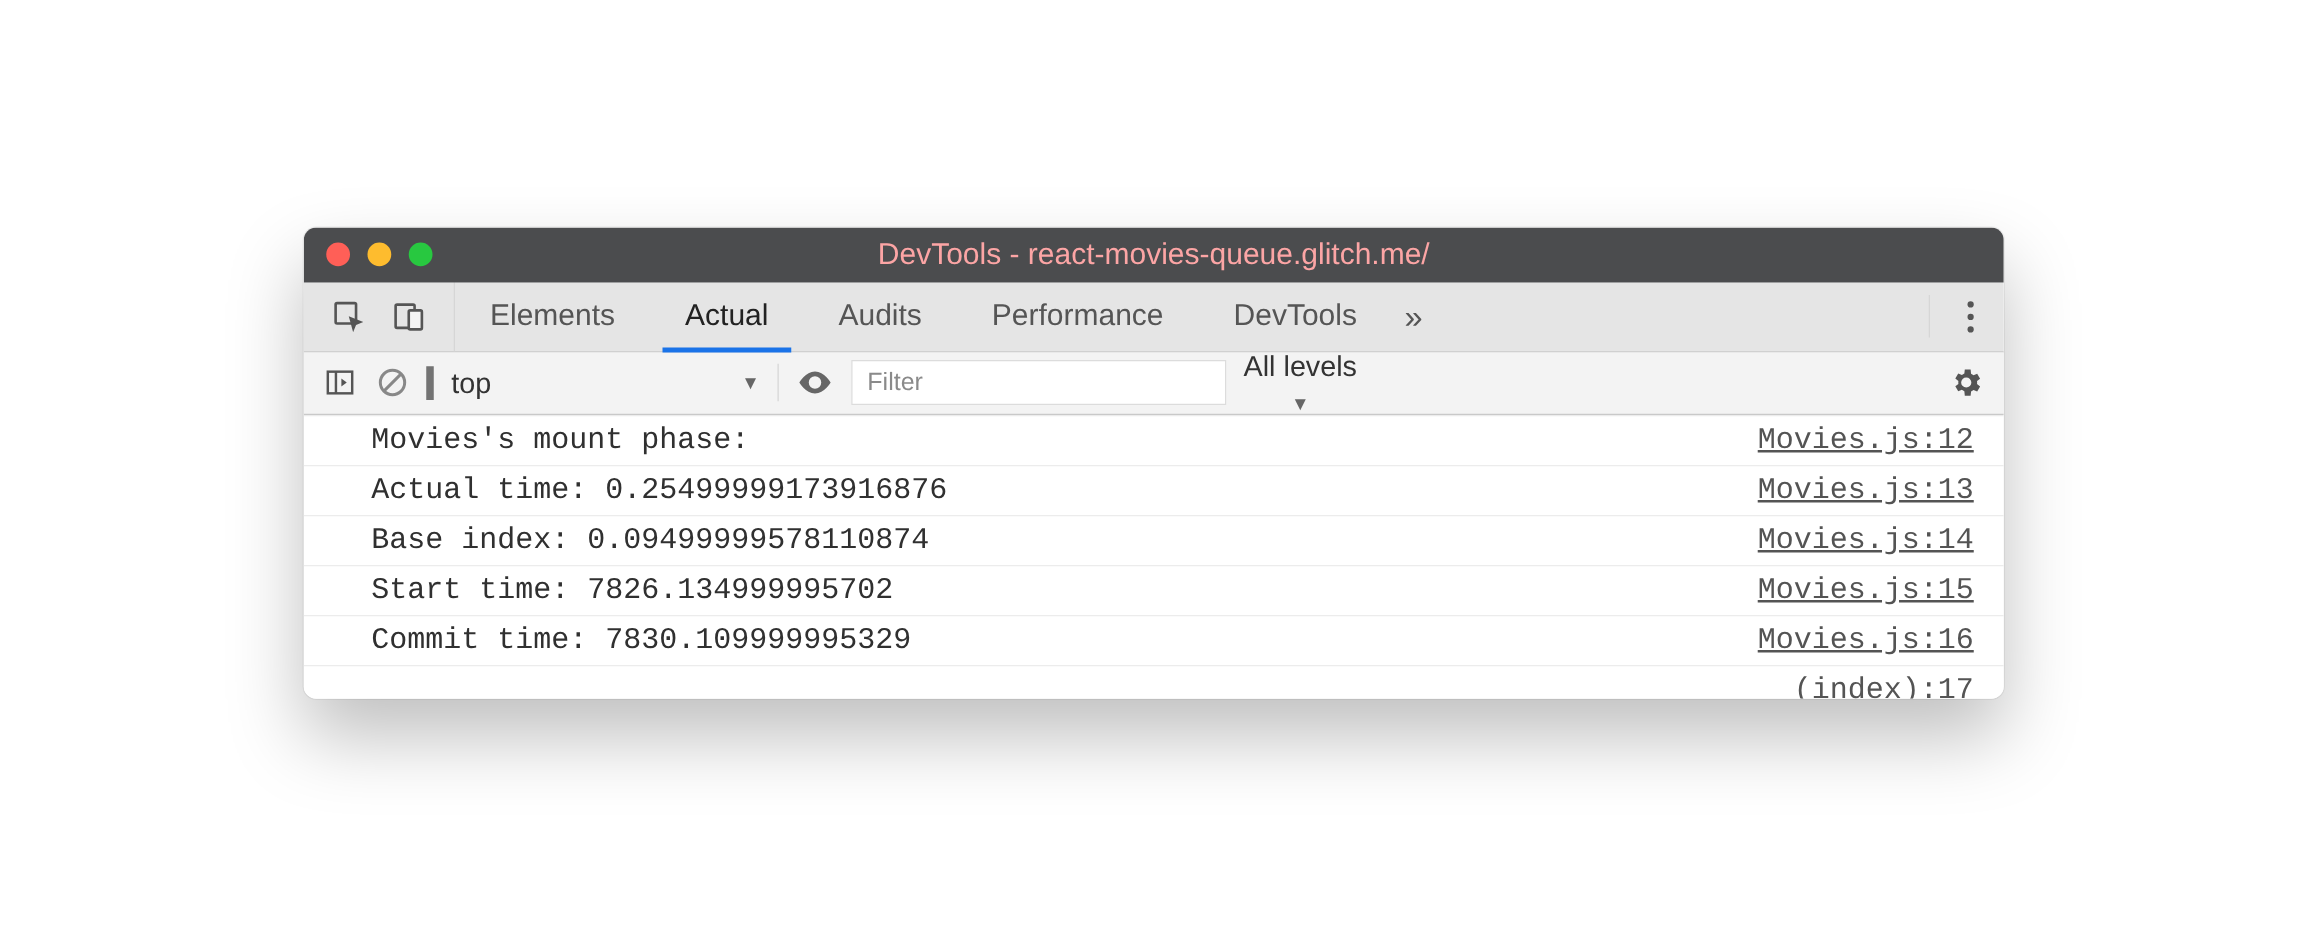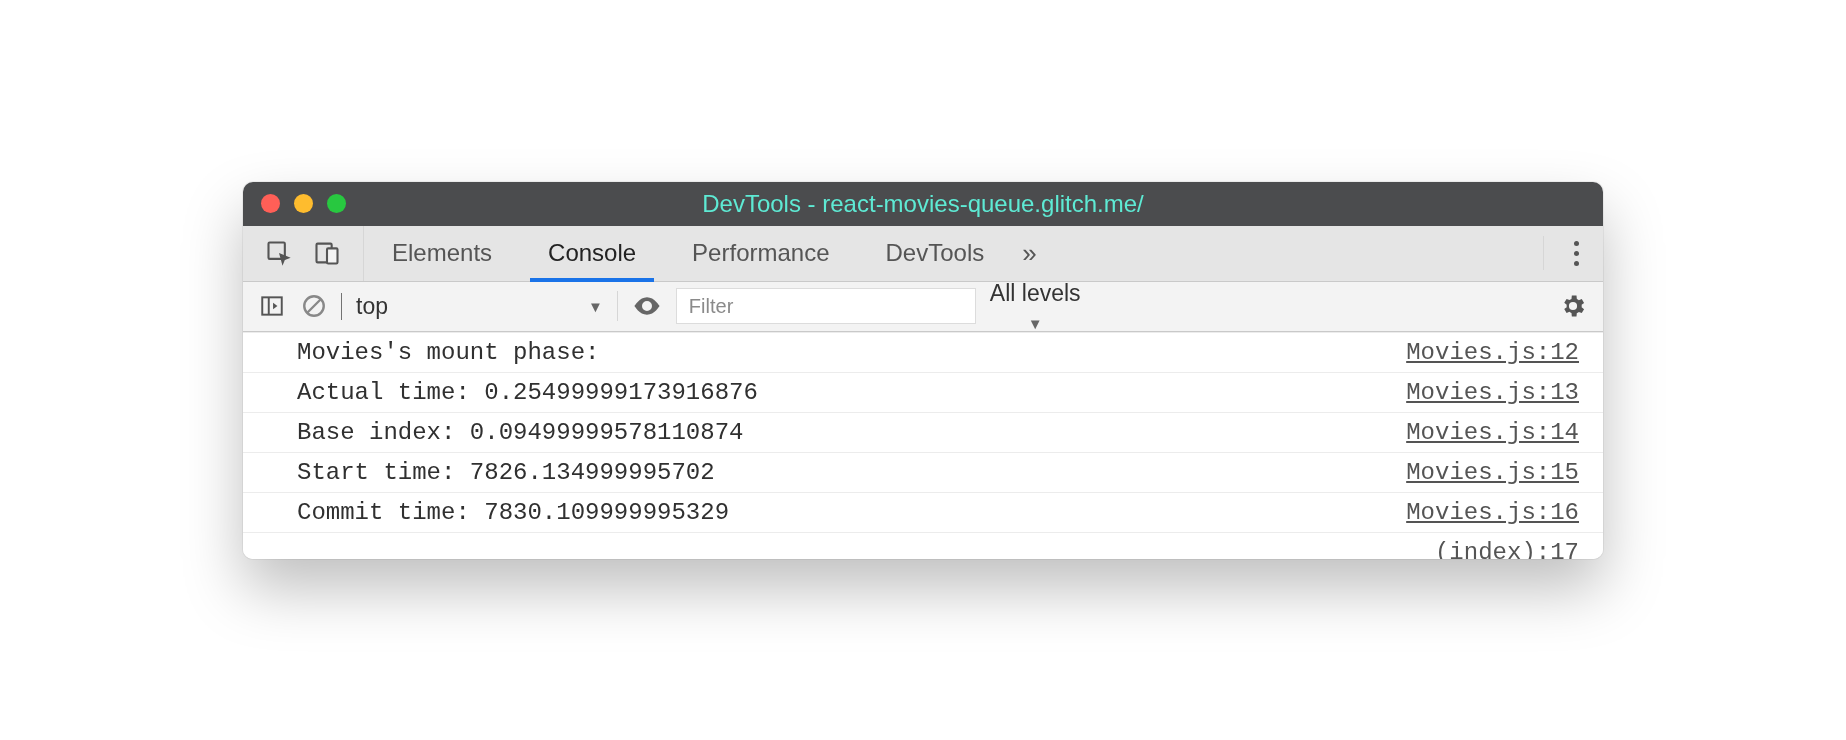--- a/index.html
+++ b/index.html
@@ -32,21 +32,21 @@
     padding-left: 18px;
   }
   .dot { width: 19px; height: 19px; border-radius: 50%; }
   .dot.red { background: #ff5f57; }
   .dot.yellow { background: #febc2e; }
   .dot.green { background: #28c840; }
   .title {
     position: absolute;
     left: 0; right: 0;
     text-align: center;
-    color: #5eead4;
+    color: #fca5a5;
     font-size: 24px;
     font-weight: 400;
     pointer-events: none;
   }
   .tabbar {
     height: 56px;
     border-bottom: 1px solid #c9c9c9;
     display: flex;
     align-items: stretch;
     background: #e5e5e5;
@@ -106,21 +106,21 @@
     border-bottom: 1px solid #c9c9c9;
     display: flex;
     align-items: center;
     background: #f3f3f3;
     gap: 14px;
     padding: 0 16px;
   }
   .fb-group { display:flex; align-items:center; gap:16px; }
   .context-select {
     display:flex; align-items:center; gap: 200px;
-    border-left:1px solid #737373;
+    border-left:6px solid #737373;
     padding-left:14px;
     color:#333; font-size:23px;
   }
   .tri-down { font-size:15px; color:#666; }
   .filter-input {
     height: 36px;
     flex: 0 0 300px;
     background:#fff;
     border:1px solid #dcdcdc;
     padding: 0 12px;
@@ -179,21 +179,22 @@
       </span>
       <span class="icon-btn">
         <svg width="28" height="28" viewBox="0 0 24 24" fill="none" stroke="#555" stroke-width="1.8">
           <rect x="3" y="4" width="13" height="16" rx="1"></rect>
           <rect x="12" y="8" width="9" height="13" rx="1" fill="#f3f3f3"></rect>
         </svg>
       </span>
     </div>
     <div class="tabbar-tabs">
       <div class="tab">Elements</div>
-      <div class="tab active">Console</div>
+      <div class="tab active">Actual</div>
+      <div class="tab">Audits</div>
       <div class="tab">Performance</div>
       <div class="tab">DevTools</div>
       <div class="tab chevrons">»</div>
     </div>
     <div class="tabbar-right">
       <div class="vdiv"></div>
       <div class="kebab icon-btn">
         <span></span>
           <span></span>
           <span></span>

